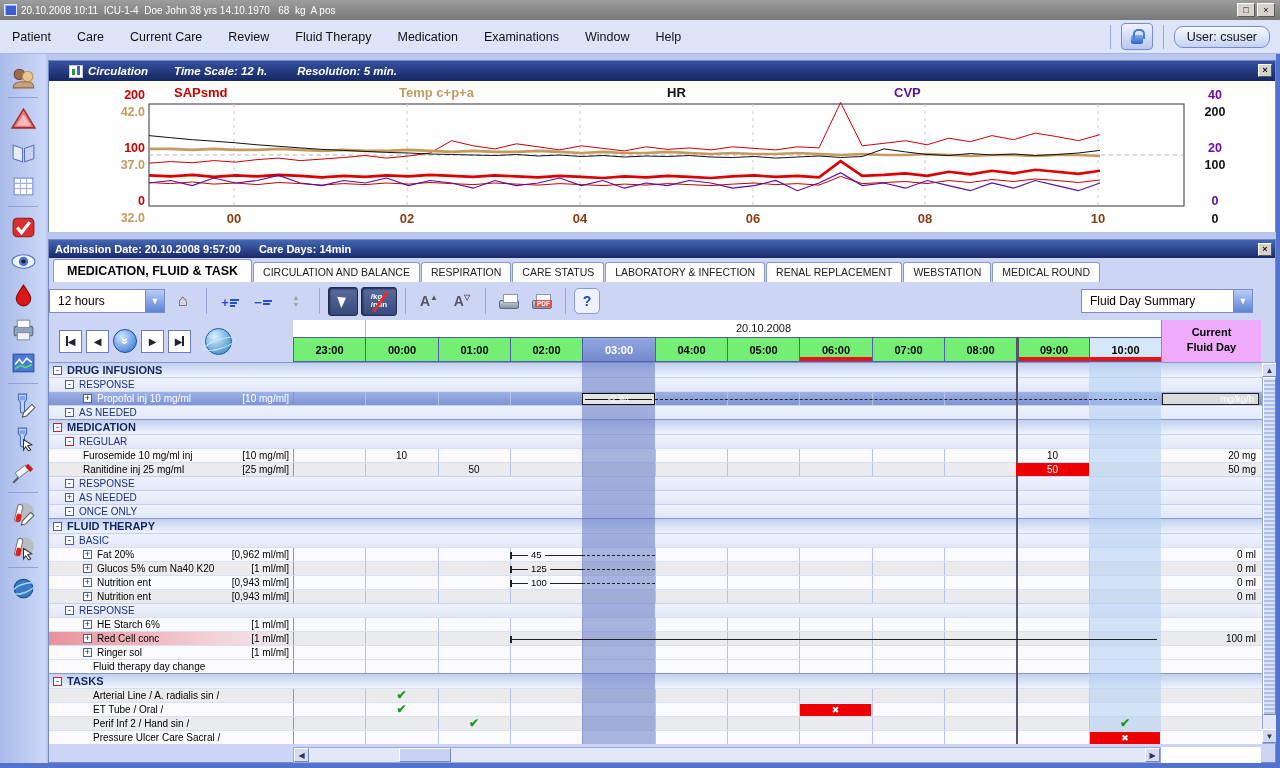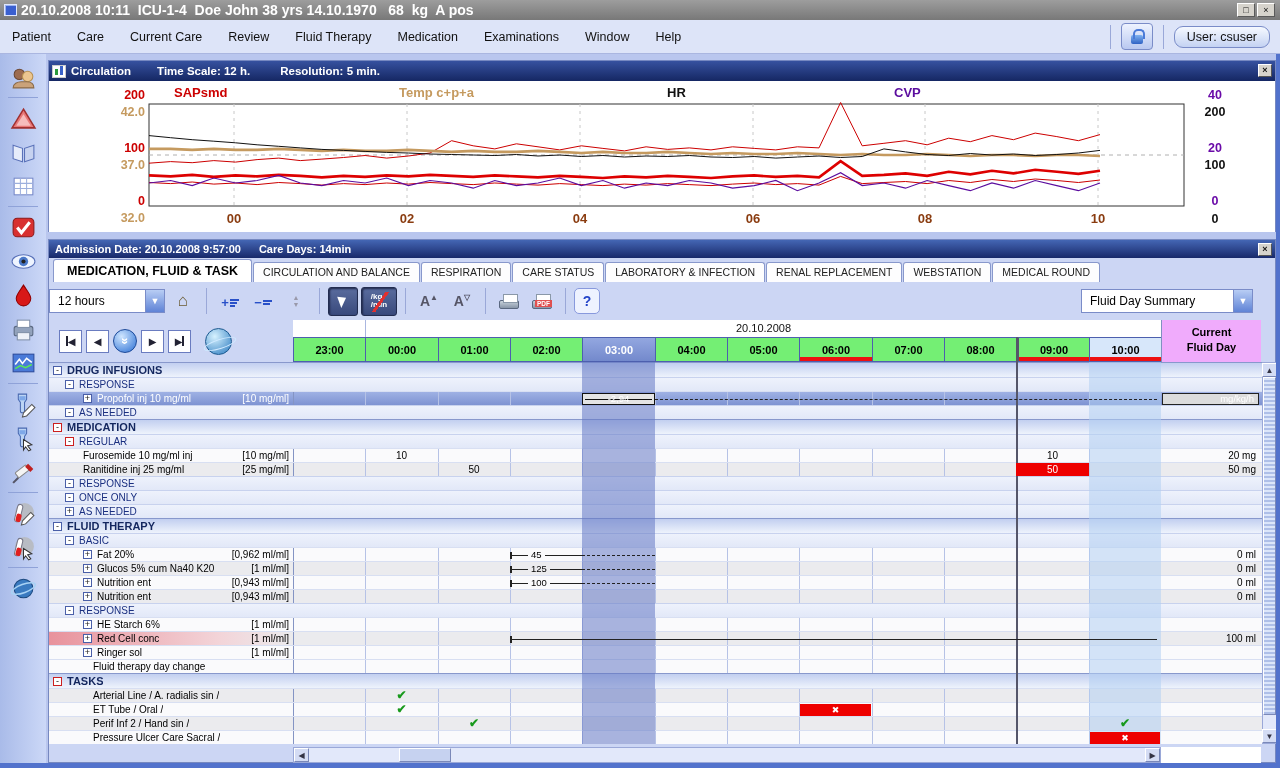--- a/index.html
+++ b/index.html
@@ -4,21 +4,21 @@
 <style>
   html,body{margin:0;padding:0;background:#6b6b6b;}
   *{box-sizing:border-box;font-family:"Liberation Sans",sans-serif;}
   .window{position:relative;width:1280px;height:768px;background:#b9c6ee;overflow:hidden;}
 
   
   .titlebar{position:absolute;left:0;top:0;width:1280px;height:20px;
     background:linear-gradient(#9d9d9d,#787878);display:flex;align-items:center;padding:0 4px;}
   .titlebar .appicon{width:13px;height:12px;background:#3a5fd0;border:1px solid #dfe6ff;margin-right:4px;
     box-shadow:inset 1px 1px 0 #9db4f0;}
-  .titlebar .title{color:#fff;font-weight:bold;font-size:14px;white-space:pre;}
+  .titlebar .title{color:#fff;font-weight:normal;font-size:10px;white-space:pre;}
   .winbtns{position:absolute;right:5px;top:3px;display:flex;gap:2px;}
   .winbtn{width:18px;height:14px;background:#d6d3cc;border:1px solid;border-color:#fff #5a5a5a #5a5a5a #fff;
     font-size:9px;line-height:12px;text-align:center;color:#111;}
 
   
   .menubar{position:absolute;left:0;top:20px;width:1280px;height:34px;background:#dde4f8;
     display:flex;align-items:center;border-bottom:1px solid #aab6e0;}
   .menuitem{font-size:12.5px;color:#111;padding:0 13px;height:100%;display:flex;align-items:center;}
   .menuitem:first-child{padding-left:12px;}
   .menusep{width:1px;height:24px;background:#9aa8d8;margin:0 6px;}
@@ -36,21 +36,21 @@
   .sbbtn{width:36px;height:34px;display:flex;align-items:center;justify-content:center;border-radius:4px;}
   .sbsep{width:30px;height:1px;background:#8fa2d8;margin:3px 0;}
 
   
   .frame-right{position:absolute;right:0;top:54px;width:4px;height:714px;background:#5272cc;}
   .frame-bottom{position:absolute;left:0;bottom:0;width:1280px;height:5px;background:#5272cc;}
 
   
   .chartpanel{position:absolute;left:48px;top:60px;width:1228px;height:172px;background:#fff;border:1px solid #7688c0;}
   .phead{height:20px;background:linear-gradient(#36519f,#152763);display:flex;align-items:center;color:#fff;
-    font-size:11.5px;font-weight:bold;padding:0 3px;position:relative;}
+    font-size:11.5px;font-weight:bold;padding:0 20px;position:relative;font-style:italic;}
   .phead .ptitle{margin-right:26px;}
   .phead .pmeta{margin-right:30px;}
   .charticon{width:14px;height:13px;background:#fff;border:1px solid #ccc;margin-right:5px;position:relative;}
   .charticon:before{content:"";position:absolute;left:2px;bottom:2px;width:3px;height:6px;background:#2c9a3c;}
   .charticon:after{content:"";position:absolute;left:7px;bottom:2px;width:3px;height:9px;background:#3a62c8;}
   .closebtn{position:absolute;right:3px;top:3px;width:14px;height:13px;background:#d6d3cc;
     border:1px solid;border-color:#fff #555 #555 #fff;color:#111;font-size:9px;line-height:11px;text-align:center;font-weight:bold;}
   .chartbody{position:relative;height:151px;background:#fff;}
   .axlbl{position:absolute;font-weight:bold;font-size:12.5px;transform:translateY(-50%);}
   .axl-left{width:60px;text-align:right;left:36px;}
@@ -507,24 +507,24 @@
           <span class="rlabel" style="left: 34px;">Ranitidine inj 25 mg/ml</span>
           <span class="dose">[25 mg/ml]</span>
           <div class="vcell" style="left: 389px; width: 72px;">50</div>
           <div class="vcell redcell" style="left: 967px; width: 73px;">50</div>
           <div class="totcell">50 mg</div>
         </div>
         <div class="grow sub">
           <span class="rlabel" style="left: 16px;"><span class="ebox">-</span>RESPONSE</span>
         </div>
         <div class="grow sub">
+          <span class="rlabel" style="left: 16px;"><span class="ebox">+</span>AS NEEDED</span>
+        </div>
+        <div class="grow sub">
           <span class="rlabel" style="left: 16px;"><span class="ebox">-</span>ONCE ONLY</span>
-        </div>
-        <div class="grow sub">
-          <span class="rlabel" style="left: 16px;"><span class="ebox">+</span>AS NEEDED</span>
         </div>
         <div class="grow section">
           <span class="rlabel" style="left: 4px;"><span class="ebox">-</span>FLUID THERAPY</span>
         </div>
         <div class="grow sub">
           <span class="rlabel" style="left: 16px;"><span class="ebox">-</span>BASIC</span>
         </div>
         <div class="grow data" style="background: rgb(250, 250, 252);">
           <div class="colgrid"></div>
           <span class="rlabel" style="left: 34px;"><span class="ebox">+</span>Fat 20%</span>

